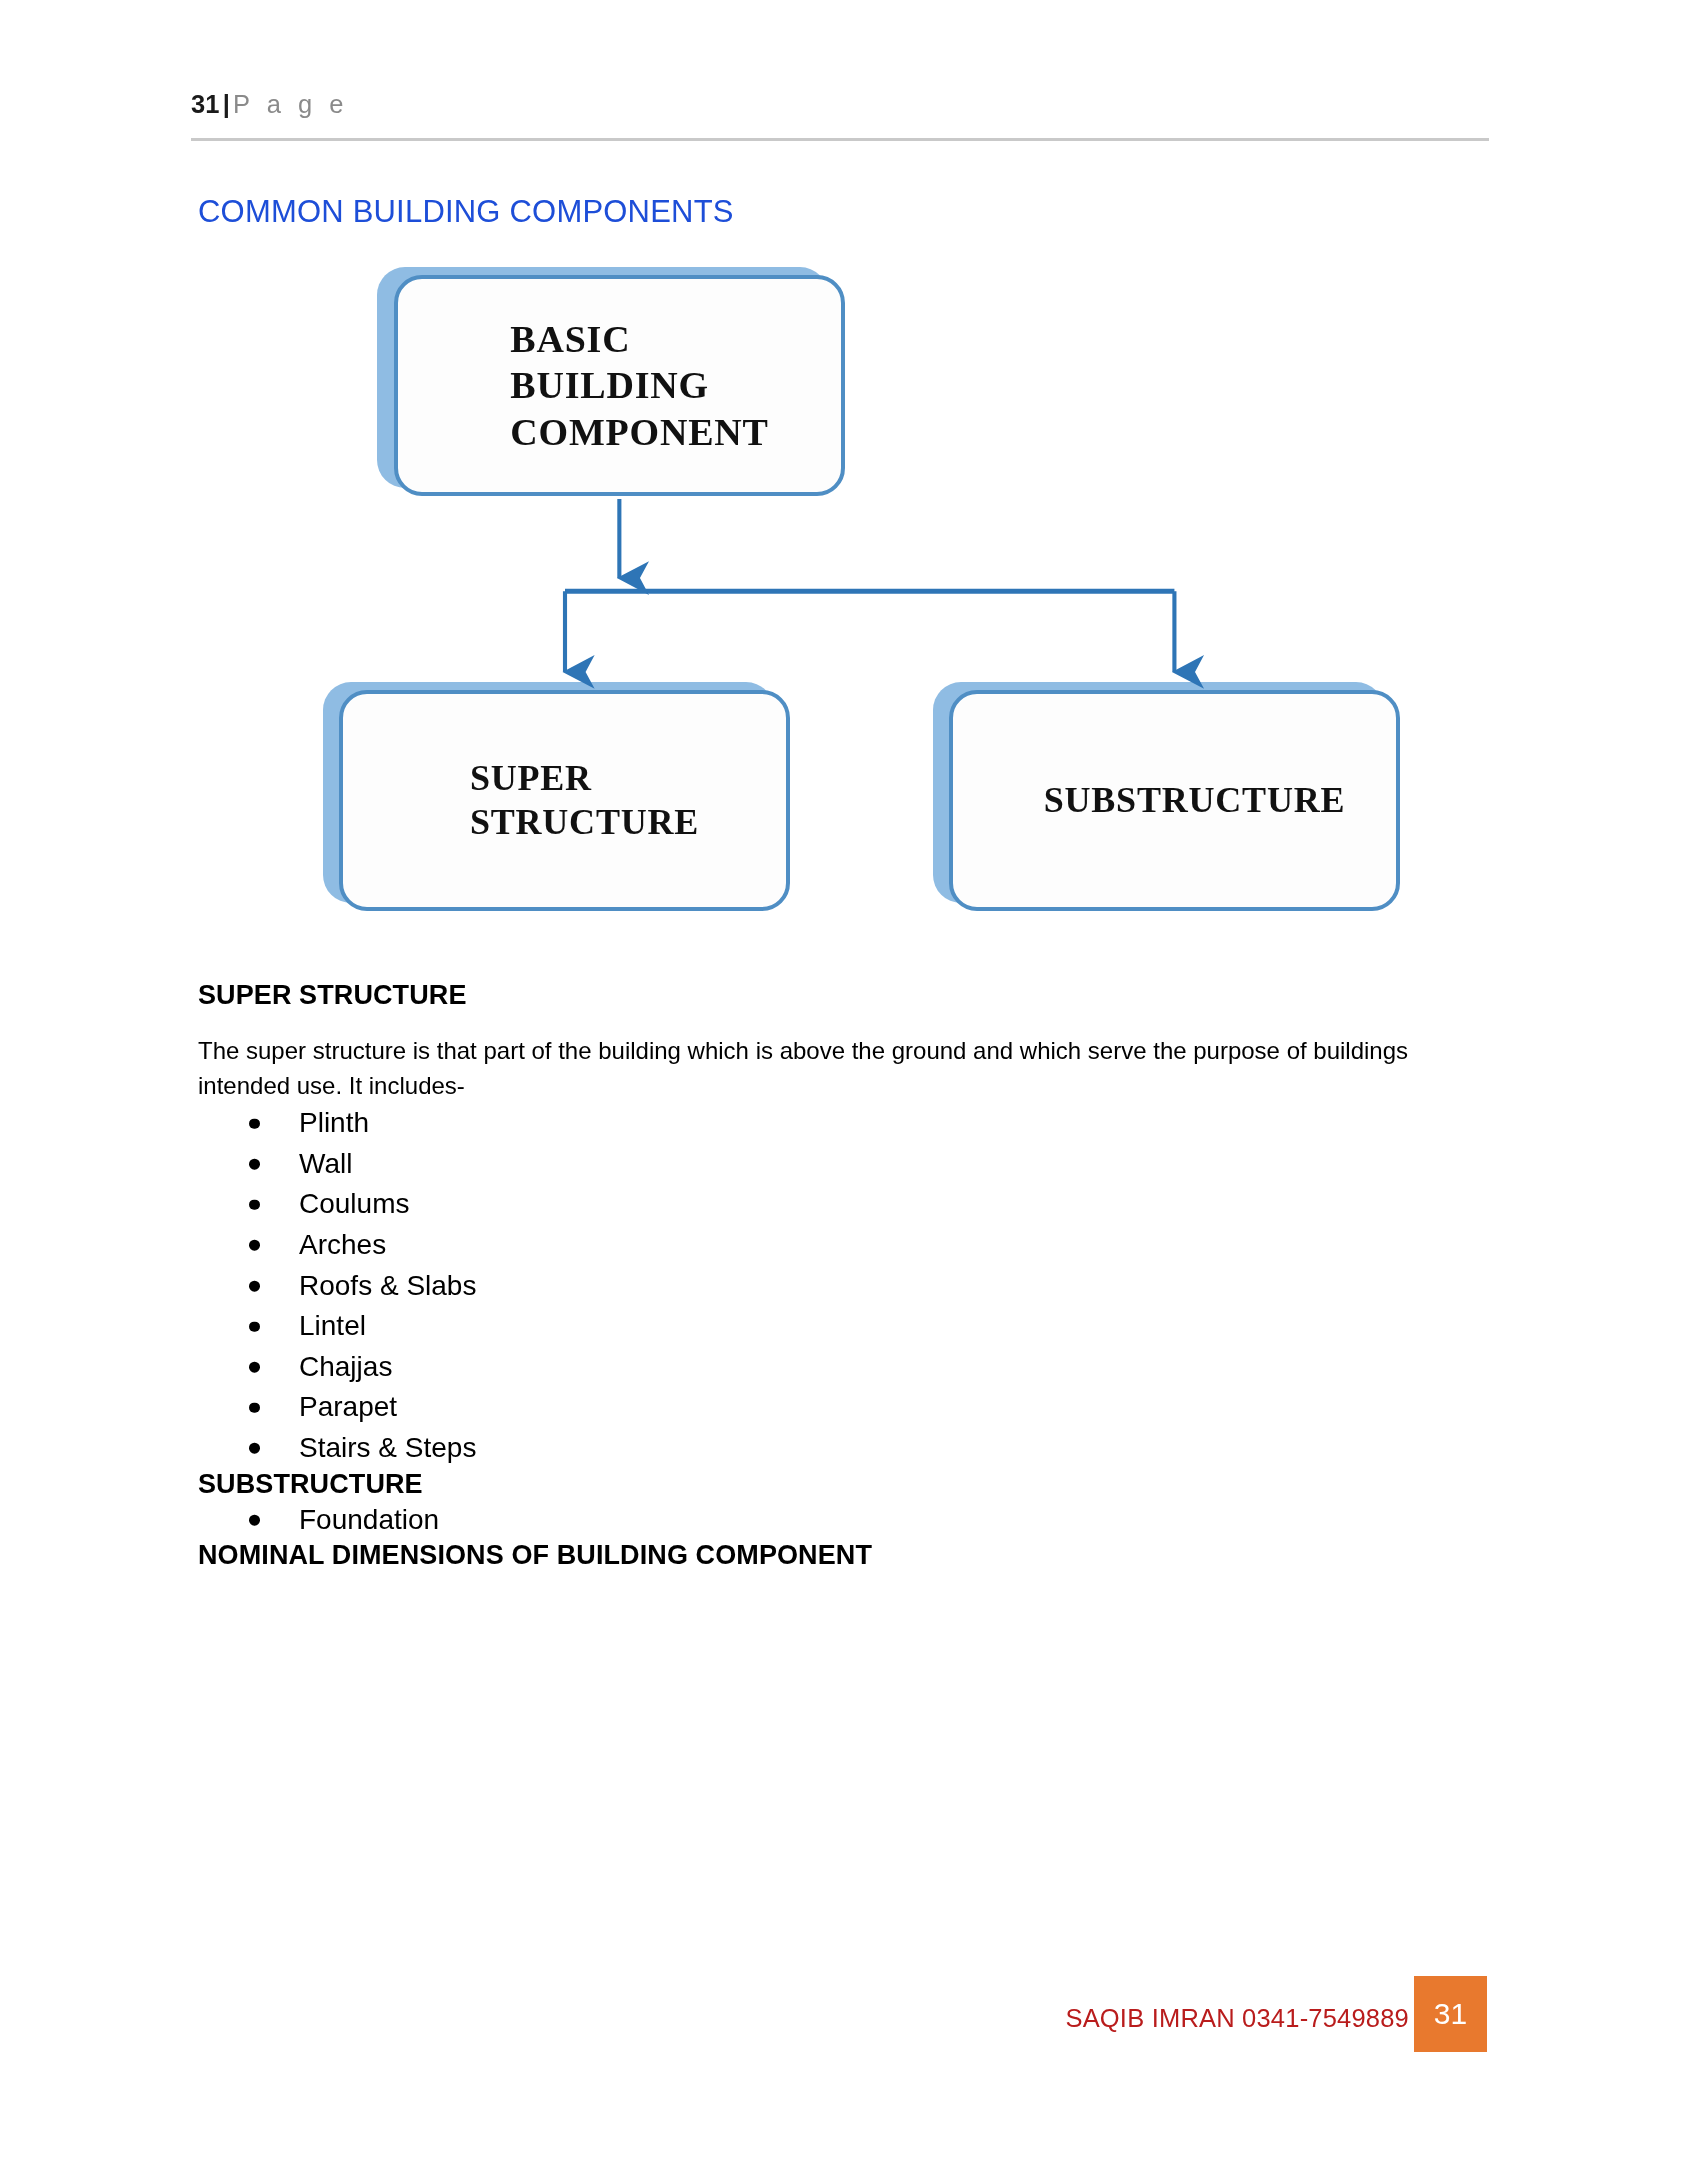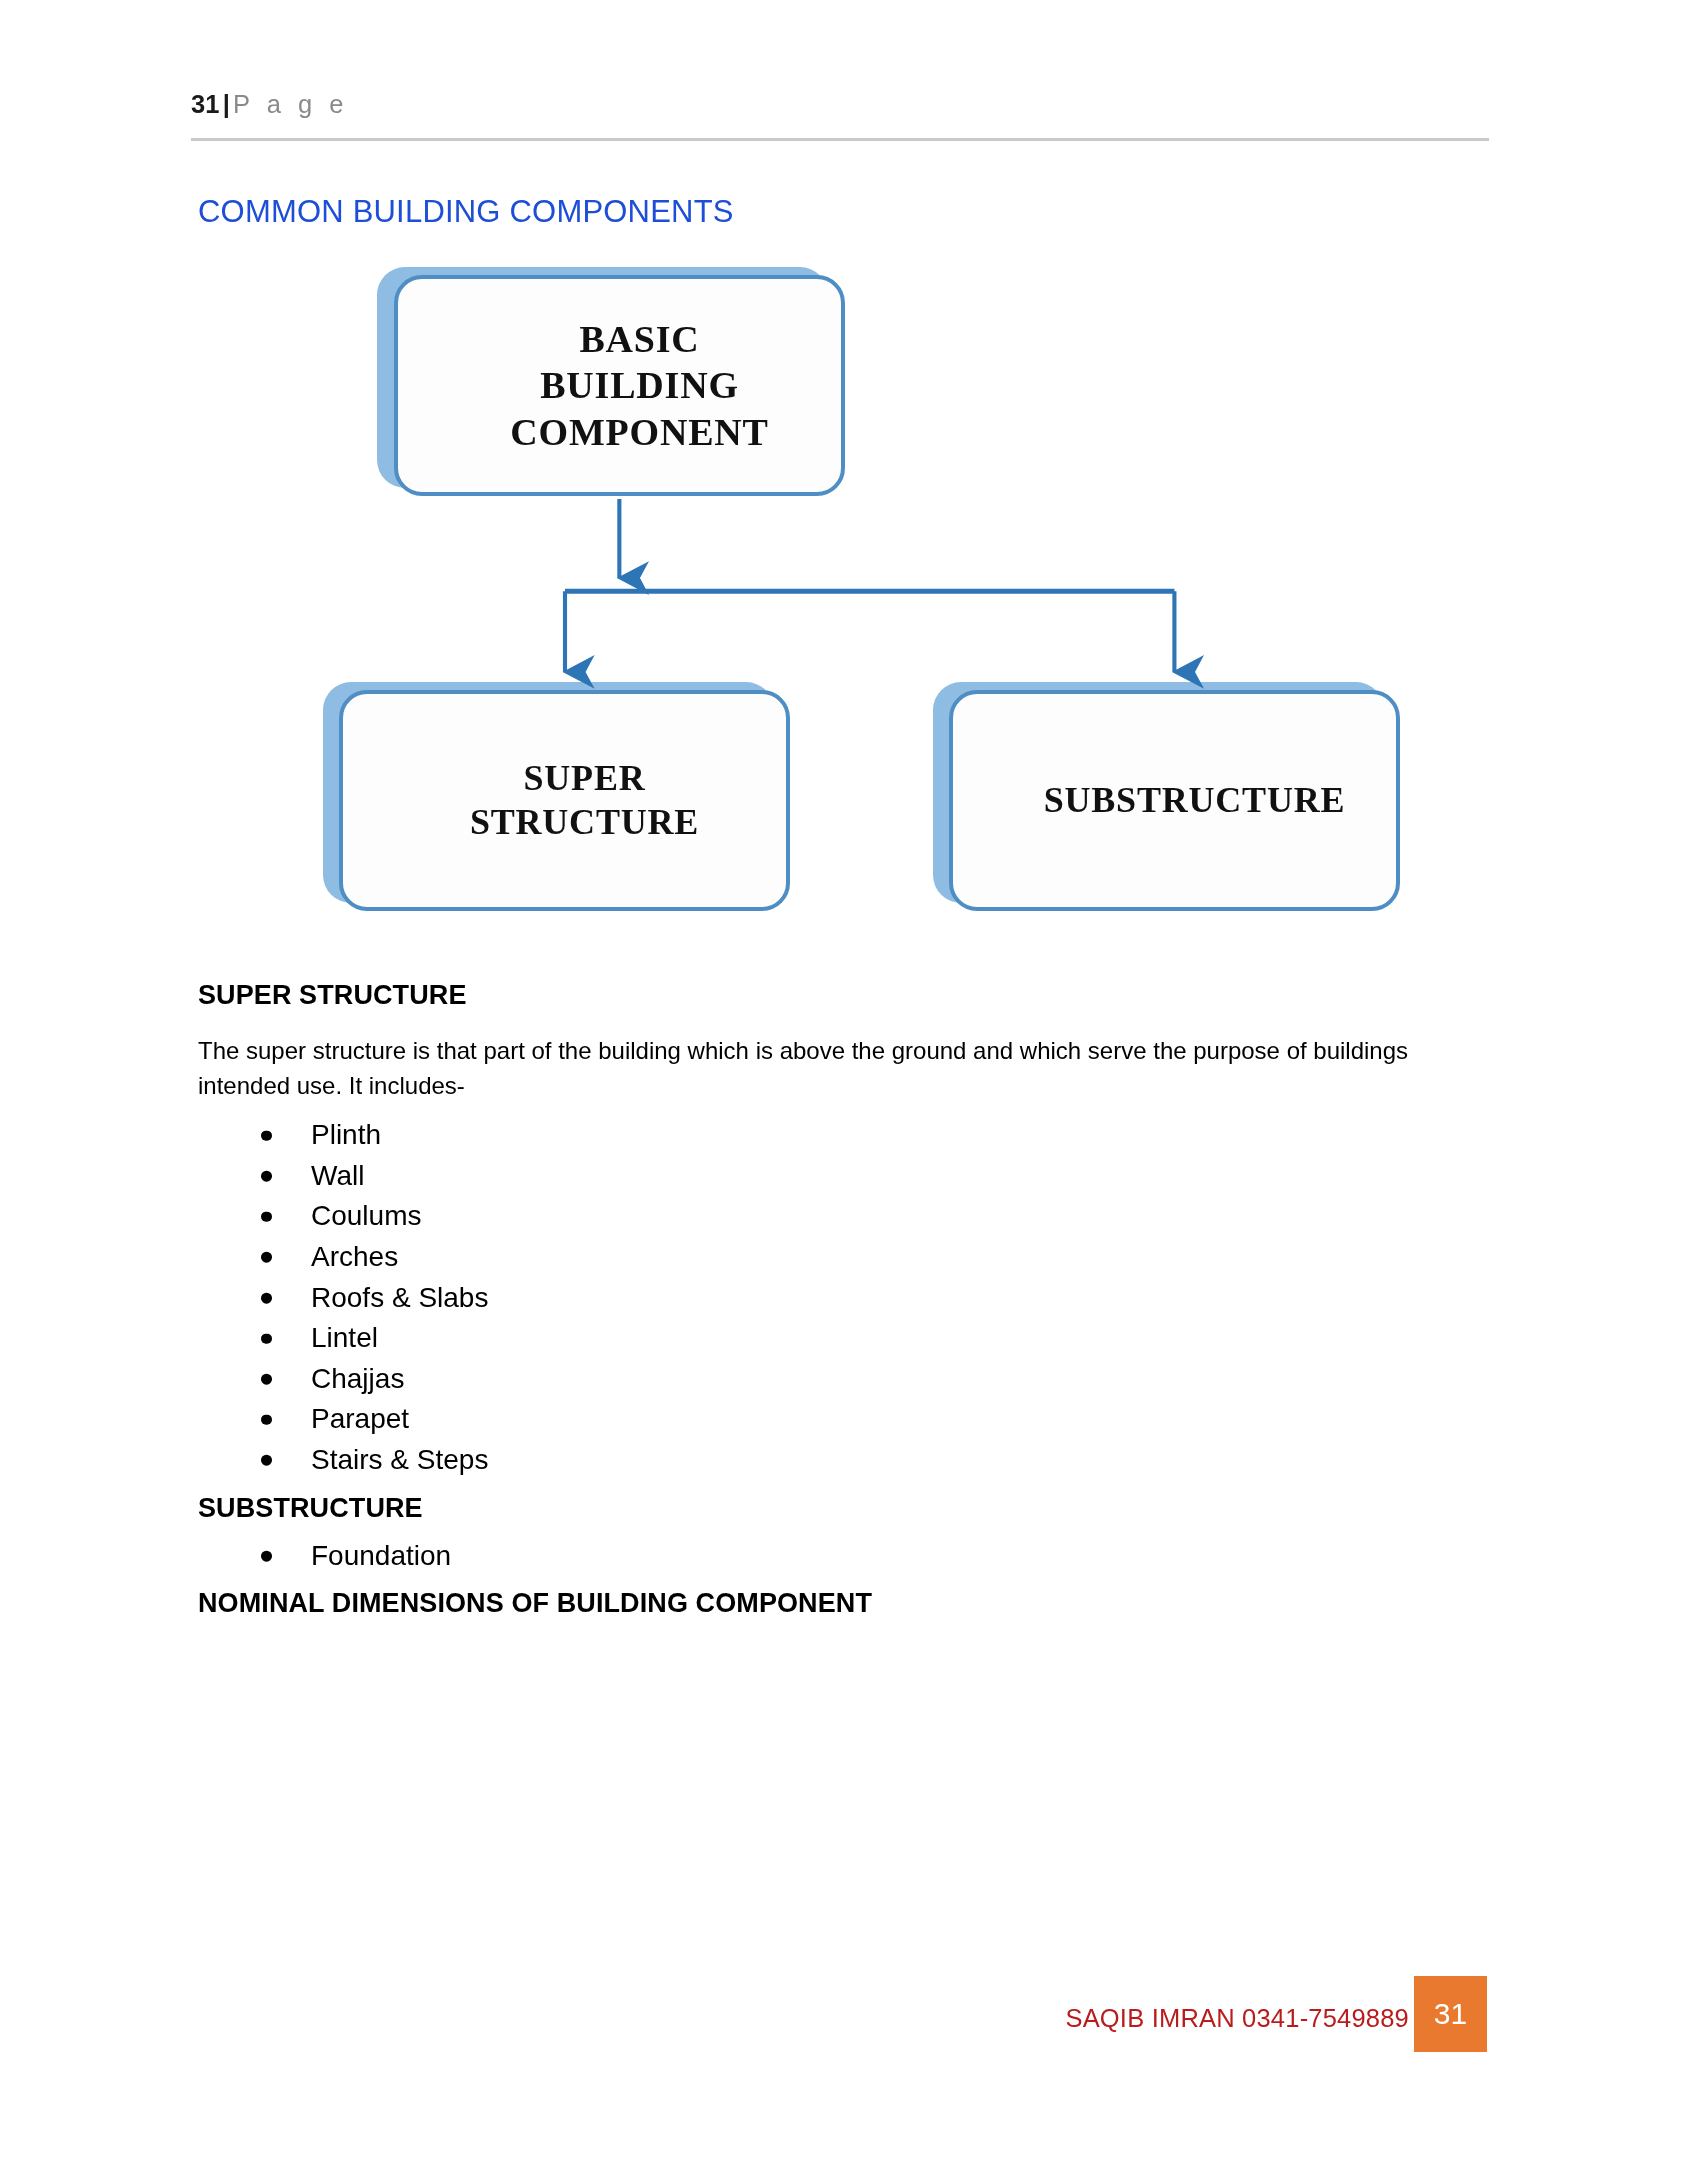--- a/index.html
+++ b/index.html
@@ -64,21 +64,21 @@
   }
   .node {
     position: absolute;
     box-sizing: border-box;
     background: #fdfdfd;
     border: 4.1px solid #4f8ec4;
     border-radius: 28px;
     display: flex;
     align-items: center;
     justify-content: center;
-    text-align: center;
+    text-align: left;
     font-family: "Liberation Serif", serif;
     font-weight: bold;
     color: #111;
     z-index: 3;
     padding-left: 40px;
   }
   .node-shadow {
     position: absolute;
     background: #8fbce3;
     border-radius: 28px;
@@ -130,21 +130,21 @@
   .para {
     font-size: 24px;
     font-weight: normal;
     line-height: 1.47;
     margin: 0;
   }
   .gap-sm  { height: 21.4px; }
 
   ul.bullets {
     list-style: none;
-    margin: 12px;
+    margin: 0;
     padding: 0;
   }
   ul.bullets li {
     position: relative;
     font-size: 28px;
     line-height: 1.45;
     padding-left: 101px;
     margin: 0;
   }
   ul.bullets li .dot {

